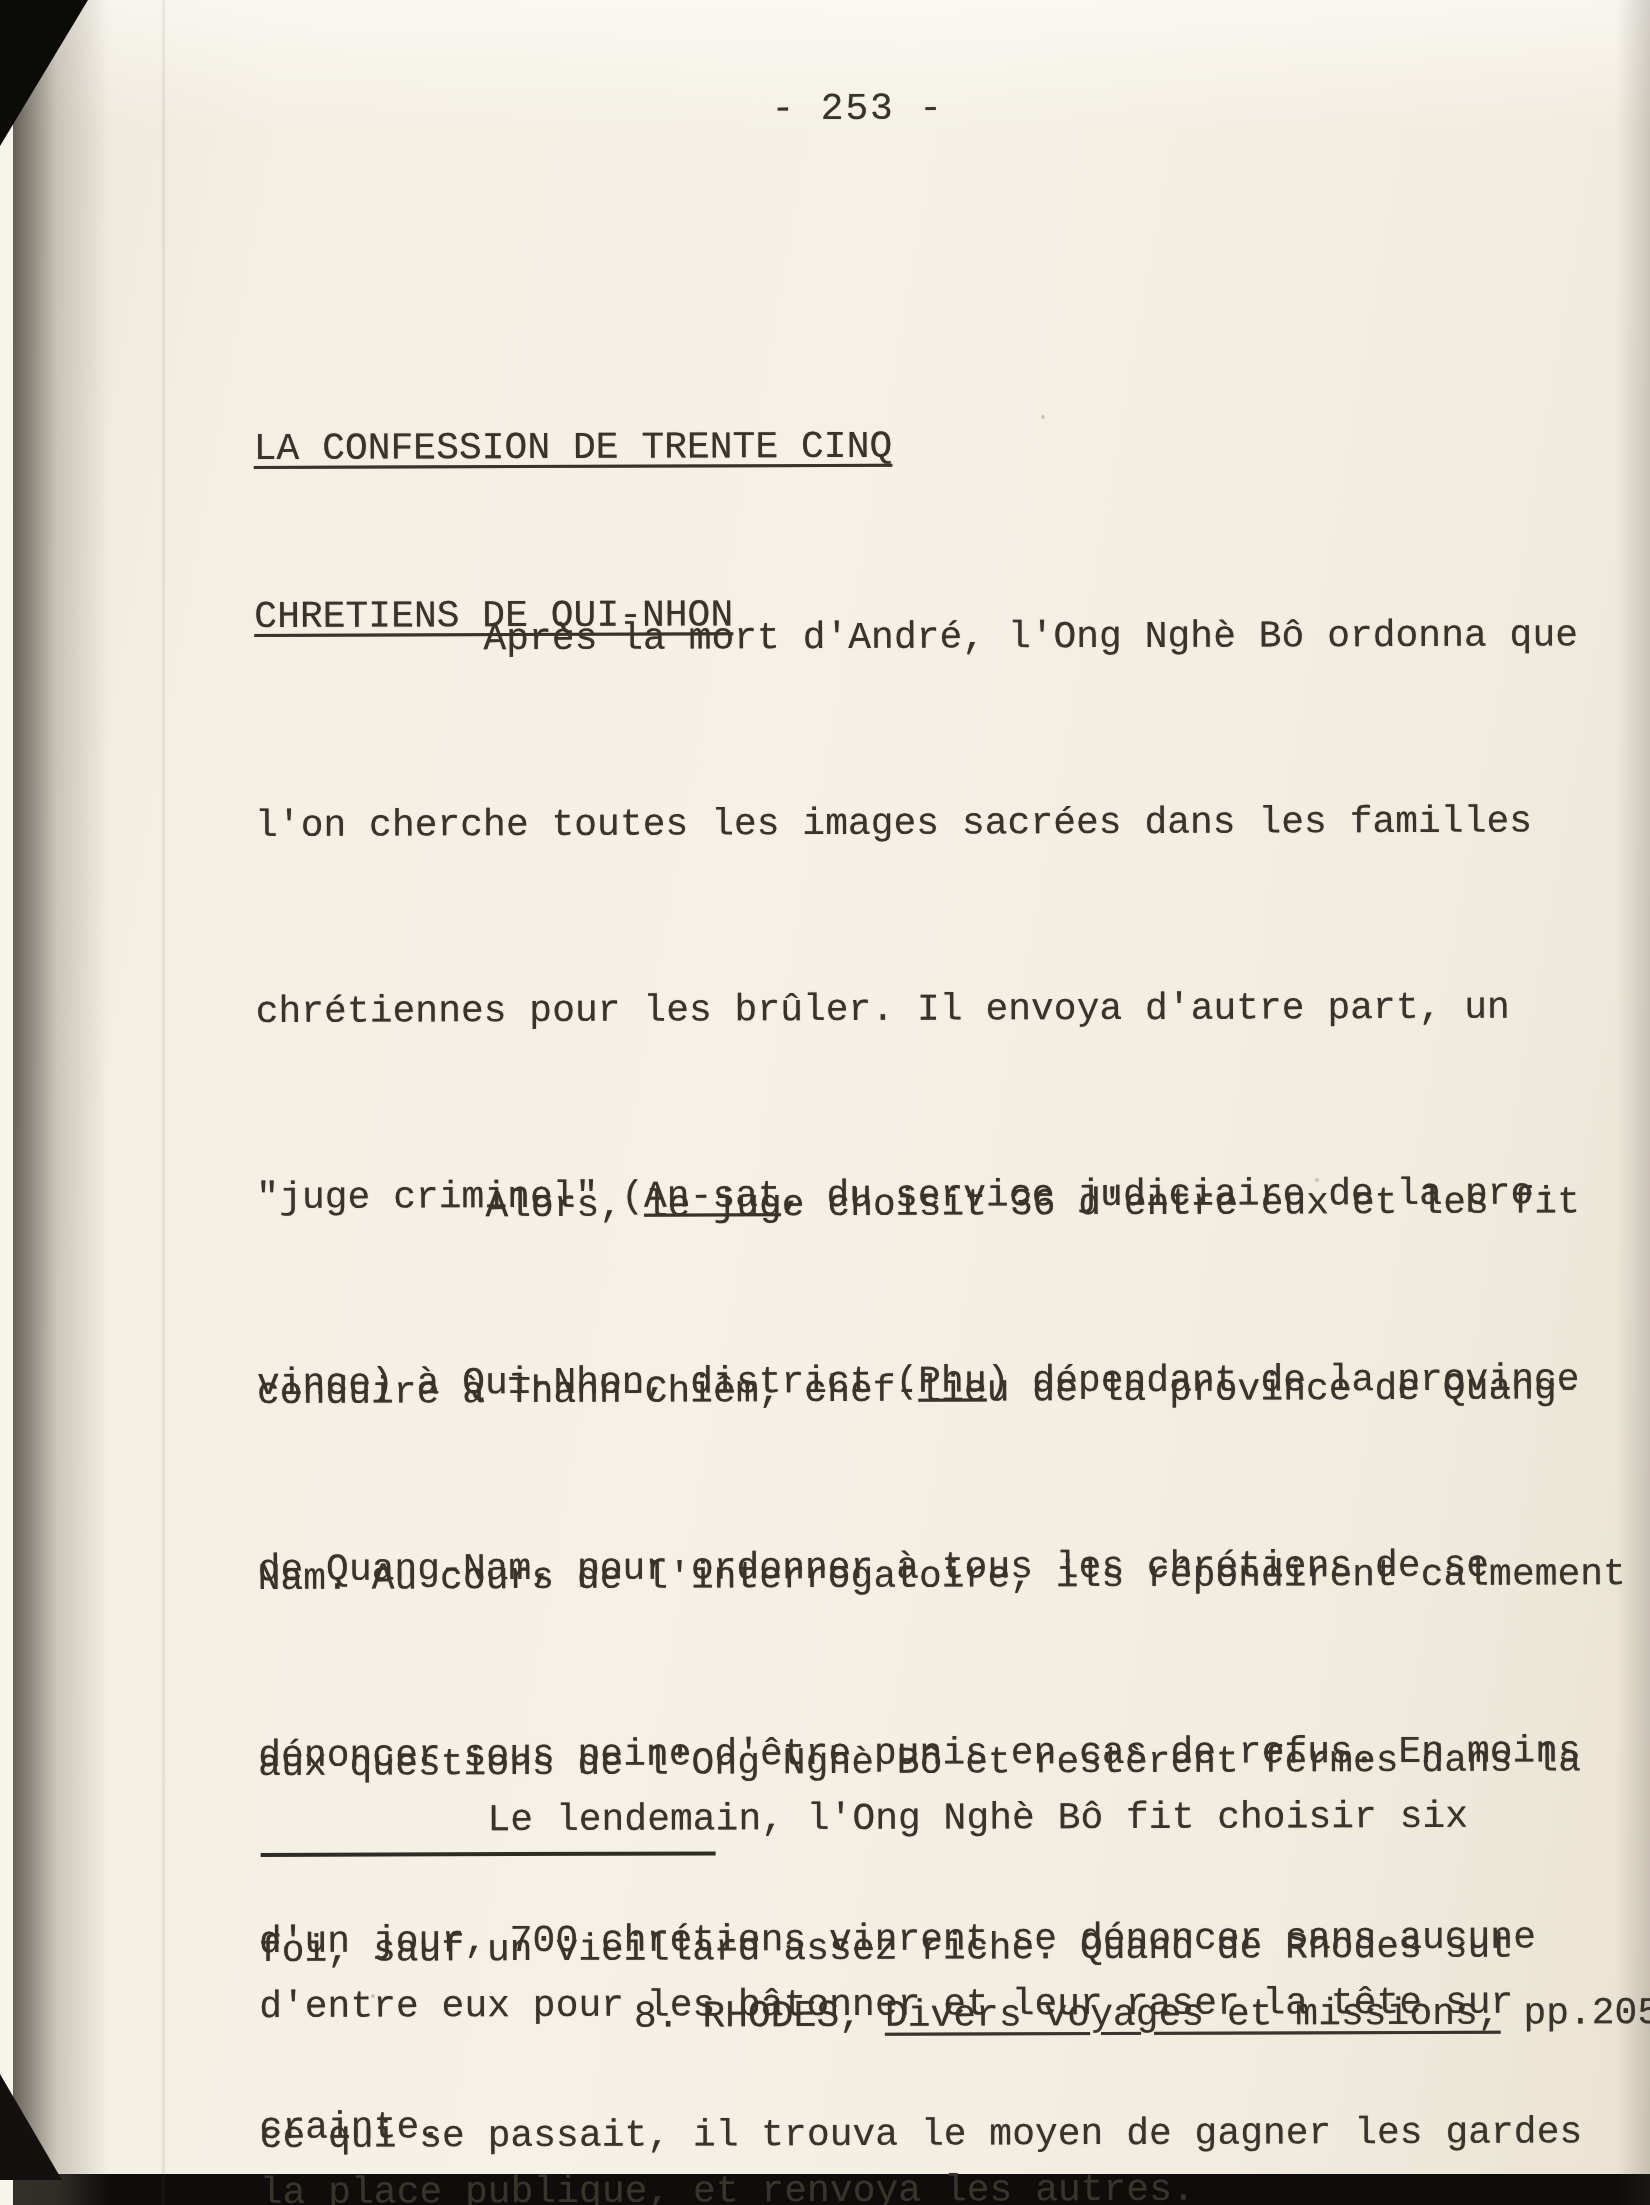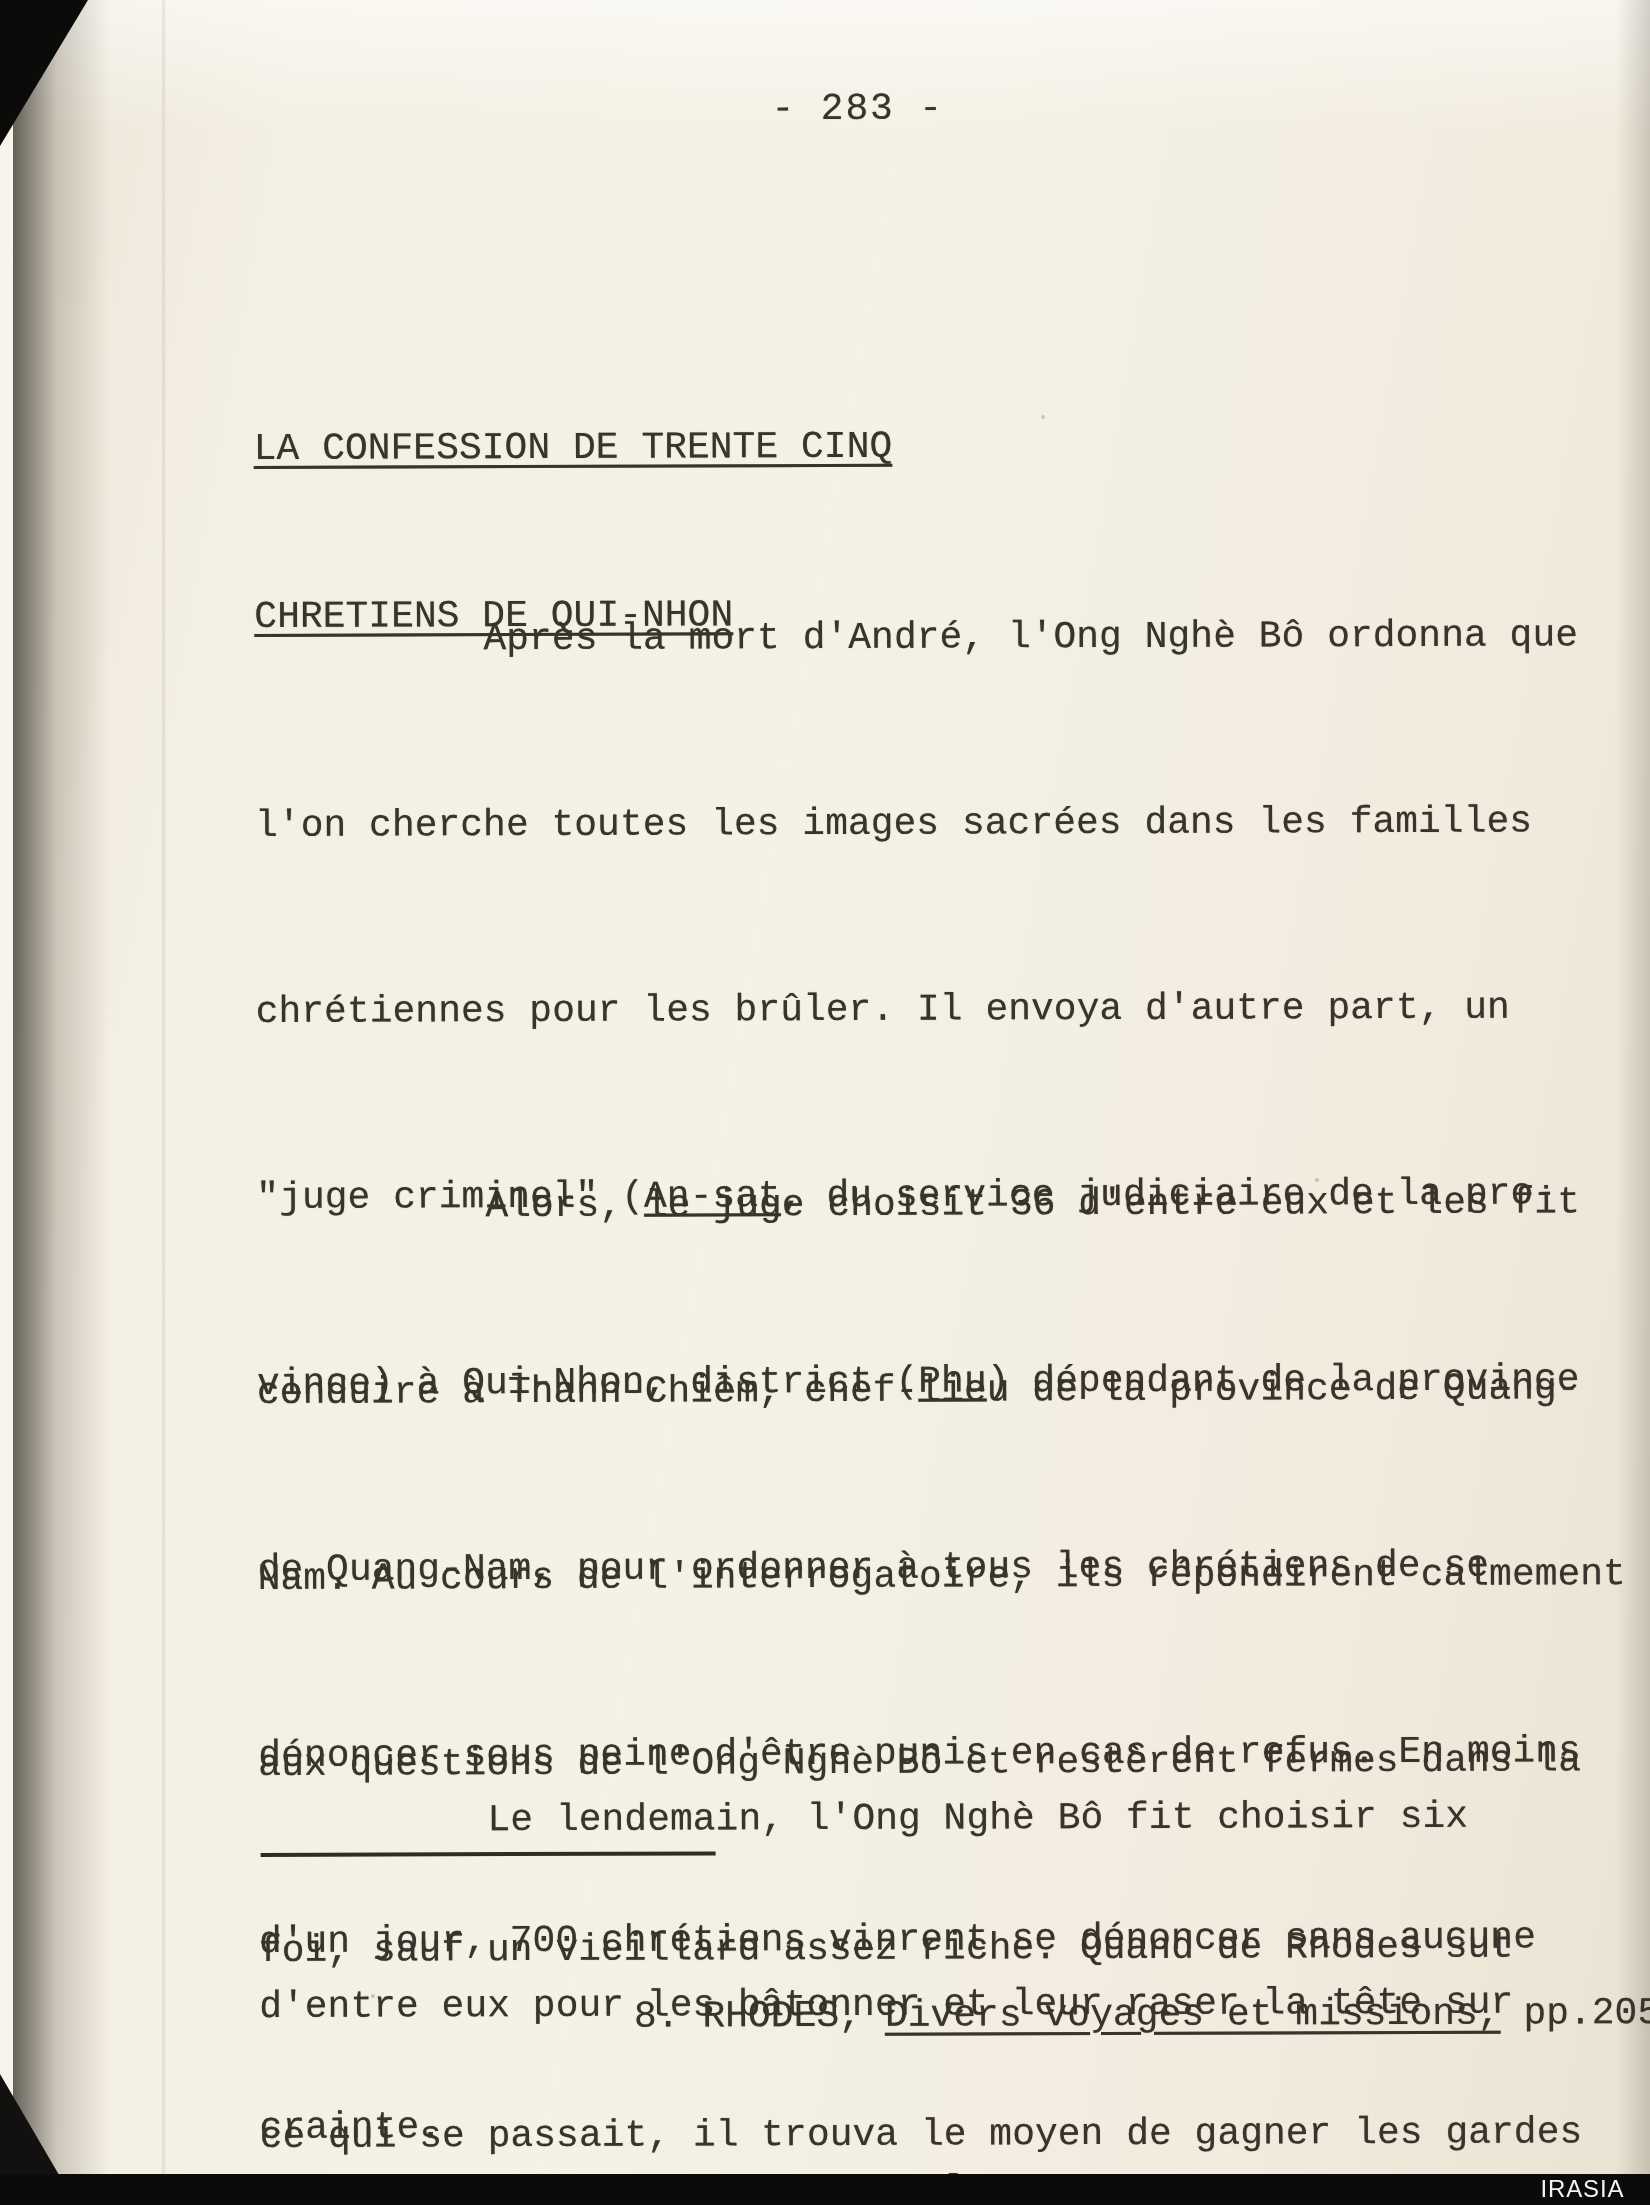--- a/index.html
+++ b/index.html
@@ -95,21 +95,21 @@
   <div class="edge-white"></div>
   <div class="corner-tl"></div>
   <div class="corner-bl"></div>
 
   <div class="speck" style="left:1041px; top:415px; width:4.4px; height:4.4px;"></div>
   <div class="speck" style="left:1315px; top:1178px; width:3.5px; height:3.5px;"></div>
   <div class="speck" style="left:371px; top:1994px; width:4.4px; height:3.5px;"></div>
 
   <div class="text-layer">
 
-    <div class="block pagenum">- 283 -</div>
+    <div class="block pagenum">- 253 -</div>
 
     <div class="block heading">
       <div><span class="u">LA CONFESSION DE TRENTE CINQ</span></div>
       <div><span class="u">CHRETIENS DE QUI-NHON</span></div>
     </div>
 
     <div class="block para1">
       <div class="indent">Après la mort d'André, l'Ong Nghè Bô ordonna que</div>
       <div>l'on cherche toutes les images sacrées dans les familles</div>
       <div>chrétiennes pour les brûler. Il envoya d'autre part, un</div>
@@ -141,18 +141,15 @@
     </div>
 
     <div class="separator"></div>
 
     <div class="block footnote">
       <span>8. RHODES, </span><span class="u">Divers voyages et missions,</span><span> pp.205-208.</span>
     </div>
 
   </div>
 
-  <div class="bottom-bar">
-    <div class="watermark">IRASIA</div>
-  </div>
 
 </div>
 
 
 </body></html>

